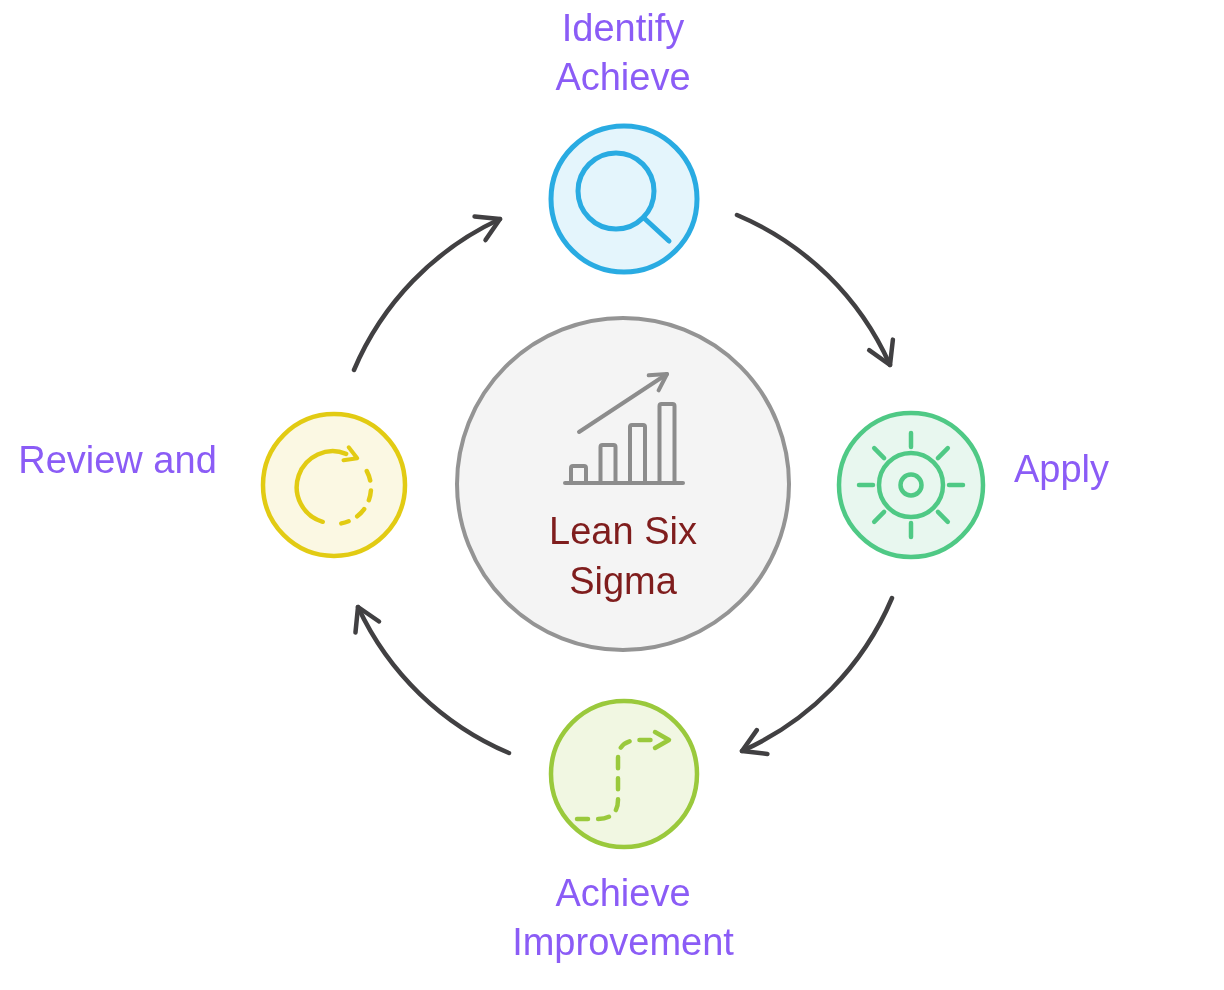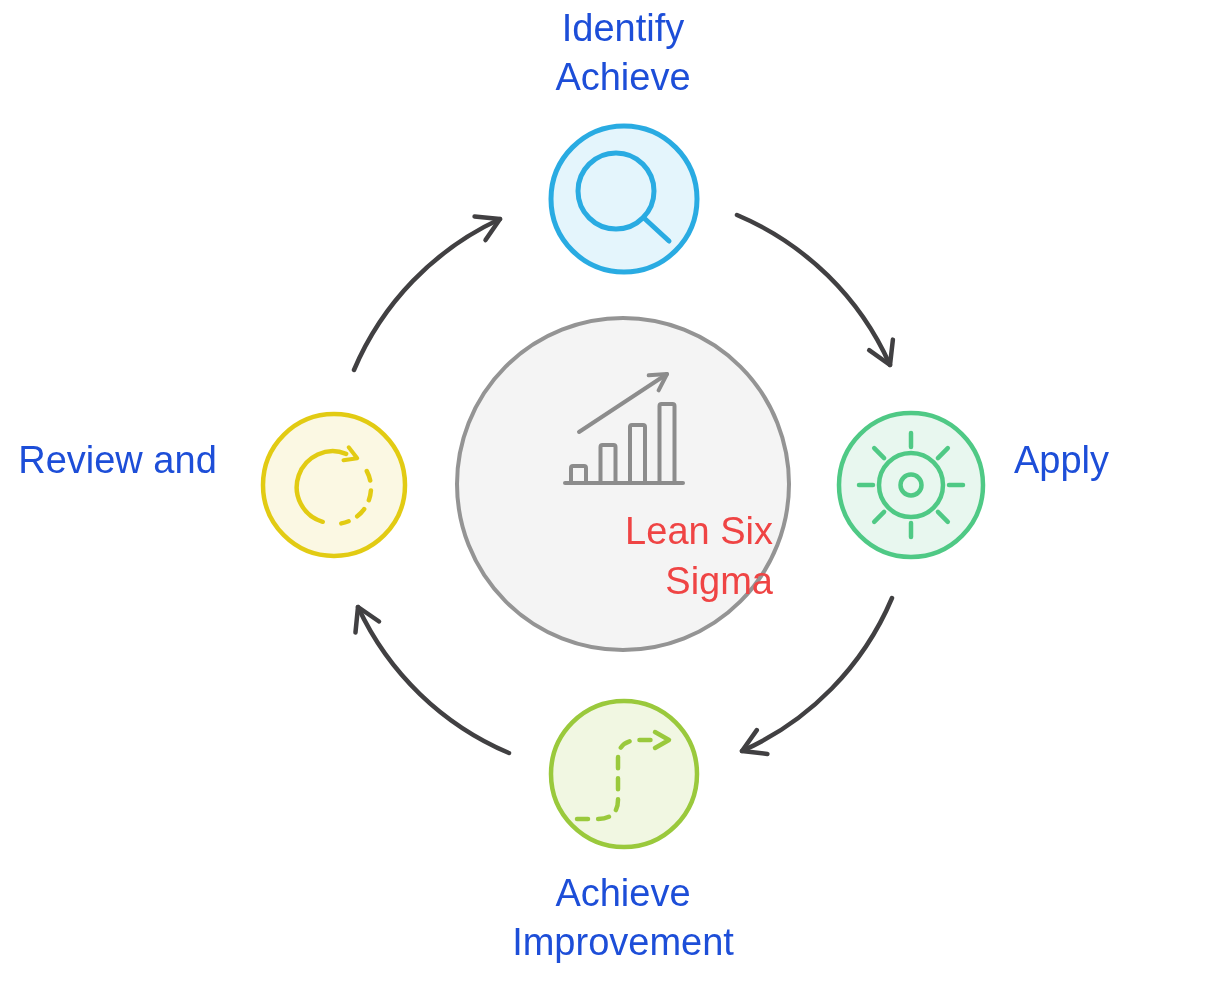--- a/index.html
+++ b/index.html
@@ -19,38 +19,38 @@
     position: absolute;
     left: 0;
     top: 0;
     width: 1224px;
     height: 990px;
   }
   .label {
     position: absolute;
     font-size: 38px;
     line-height: 49px;
-    color: #1d4ed8;
+    color: #8b5cf6;
     white-space: nowrap;
   }
   .label span { display: block; }
   .label-center { text-align: center; }
-  .label-left   { text-align: left; }
+  .label-left   { text-align: left; margin-top: 9px; }
   .label-right  { text-align: center; }
   #identify-label   { left: 423px; top: 4px;   width: 400px; }
   #apply-label      { left: 1014px; top: 436px; }
   #achieve-label    { left: 423px; top: 869px; width: 400px; text-align: center; }
   #review-label     { left: 0px;   top: 436px; width: 235px; }
   #center-label {
     position: absolute;
     left: 473px; top: 506px; width: 300px;
-    text-align: right;
+    text-align: center;
     font-size: 38px;
     line-height: 50px;
-    color: #ef4444;
+    color: #7f1d1d;
     white-space: nowrap;
   }
   #center-label span { display: block; }
 </style>
 </head>
 <body>
 
 <div id="stage">
 
   <svg id="diagram-svg" viewBox="0 0 1224 990" xmlns="http://www.w3.org/2000/svg">

